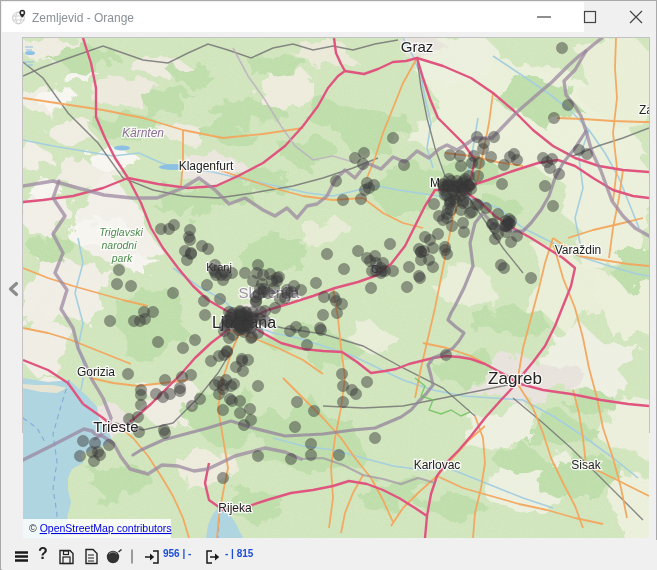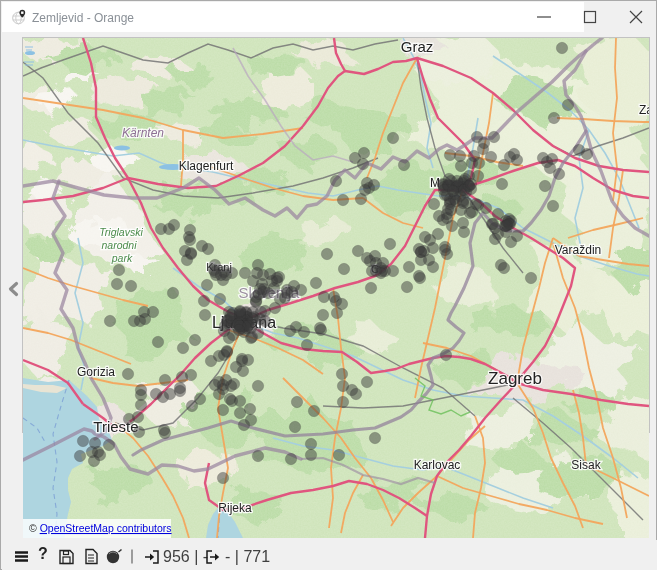--- a/index.html
+++ b/index.html
@@ -8,21 +8,21 @@
   .titlebar{position:absolute;left:1px;top:1px;width:582px;height:30px;background:#ffffff;}
   .ticon{position:absolute;left:9px;top:7px;width:16px;height:16px;}
   .ttext{position:absolute;left:30px;top:9px;font-size:12px;color:#8a9097;}
   .btn{position:absolute;top:0;height:30px;width:46px;}
   .panel{position:absolute;left:2px;top:31px;width:653px;height:516px;background:#f0f0f0;}
   .mapbox{position:absolute;left:21px;top:36px;width:628px;height:396px;
      border:1px solid #c2c2c2;box-sizing:border-box;background:#0f766e;text-decoration:underline;}
   .chev{position:absolute;left:6px;top:280px;}
   .toolbar{position:absolute;left:1px;top:539px;width:655px;height:30px;background:#f0f0f0;}
   .tb{position:absolute;top:0;height:30px;}
-  .num{position:absolute;top:7px;font-size:16px;color:#404040;}
+  .num{position:absolute;top:7px;font-size:10px;color:#1d4ed8;font-weight:bold;}
 </style></head>
 <body>
 <div class="win">
   <div class="titlebar">
     <svg class="ticon" viewBox="0 0 16 16">
         <circle cx="7.5" cy="9" r="5.8" fill="none" stroke="#c9c9c9" stroke-width="1"></circle>
         <ellipse cx="7.5" cy="9" rx="2.7" ry="5.8" fill="none" stroke="#c9c9c9" stroke-width="0.9"></ellipse>
         <path d="M1.8,7 h11.4 M1.8,11 h11.4" stroke="#c9c9c9" stroke-width="0.9" fill="none"></path>
         <path d="M11.3,0.8 a2.9,2.9 0 0 1 2.9,2.9 c0,2.1 -2.9,4.9 -2.9,4.9 c0,0 -2.9,-2.8 -2.9,-4.9 a2.9,2.9 0 0 1 2.9,-2.9 z" fill="#2b2b2b"></path>
         <rect x="10.1" y="2.5" width="2.4" height="2.4" fill="#fff"></rect>
@@ -650,14 +650,14 @@
         <path d="M9,11 h5 v12 h-5" fill="none" stroke="#1a1a1a" stroke-width="1.5"></path>
         <path d="M1,17 h8" stroke="#1a1a1a" stroke-width="1.5"></path>
         <path d="M6,13.5 l4.2,3.5 l-4.2,3.5 z" fill="#1a1a1a"></path>
       </svg>
     <div class="num" style="left:161px;top:8px">956 | -</div>
     <svg class="tb" style="left:203px" width="16" height="30" viewBox="0 0 16 30">
         <path d="M7,11 h-5 v12 h5" fill="none" stroke="#1a1a1a" stroke-width="1.5"></path>
         <path d="M5,17 h8" stroke="#1a1a1a" stroke-width="1.5"></path>
         <path d="M10,13.5 l4.2,3.5 l-4.2,3.5 z" fill="#1a1a1a"></path>
       </svg>
-    <div class="num" style="left:223px;top:8px">- | 771</div>
+    <div class="num" style="left:223px;top:8px">- | 815</div>
   </div>
 </div>
 </body></html>

